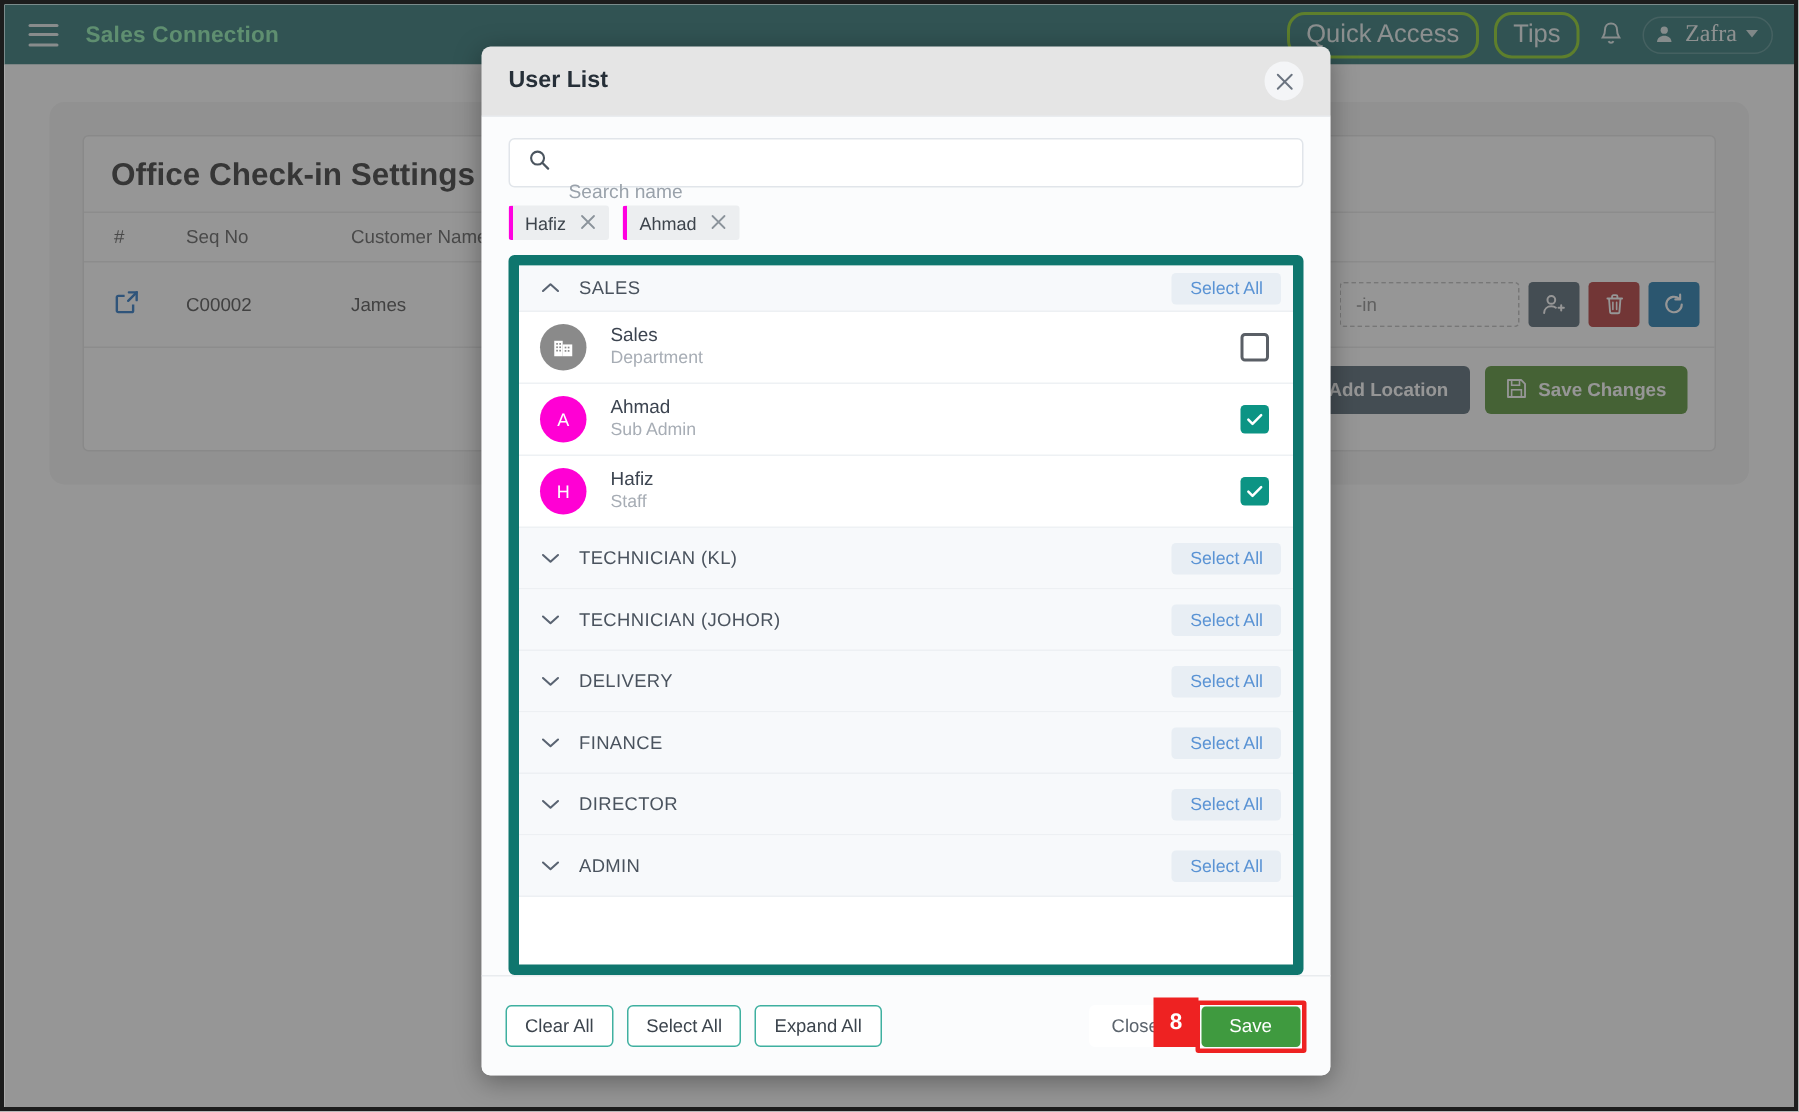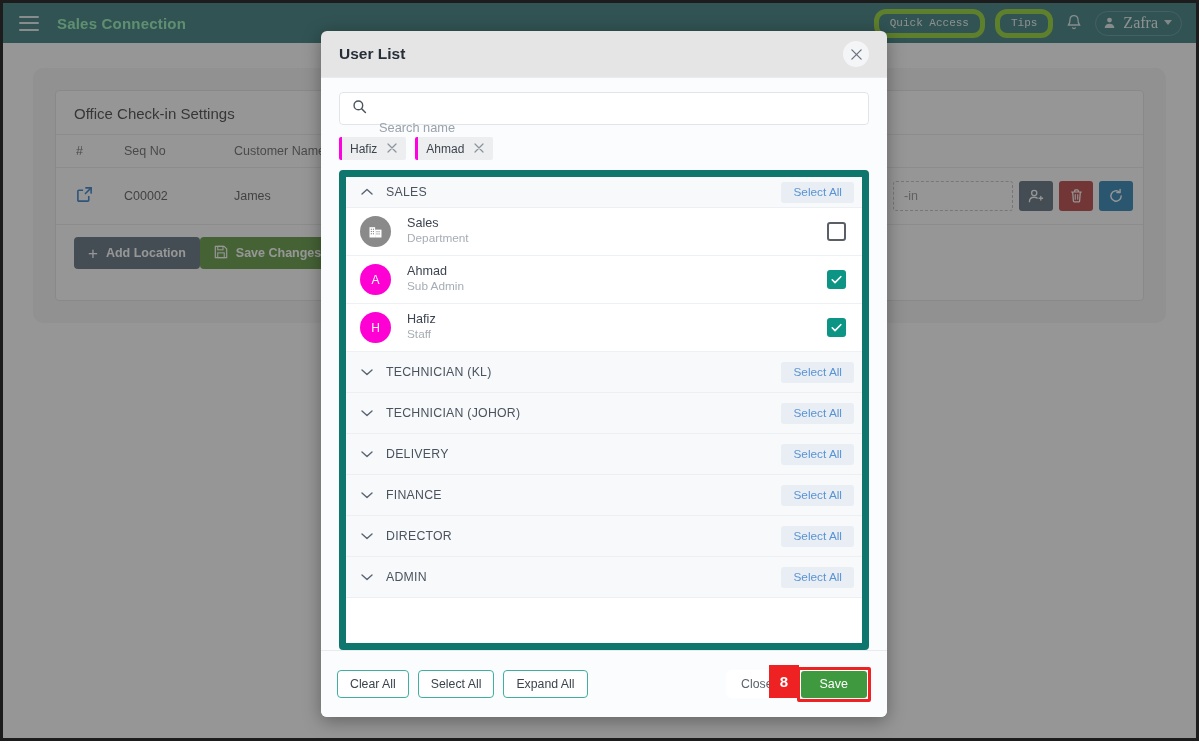--- a/index.html
+++ b/index.html
@@ -38,28 +38,27 @@
   .hamburger span { display: block; height: 2px; background: #dfe9e9; border-radius: 1px; }
   .app-title {
     font-size: 15px; font-weight: bold; letter-spacing: .2px;
     color: #86efac;
   }
   .topbar-right {
     margin-left: auto;
     display: flex; align-items: center; gap: 10px;
   }
   .pill {
-    border: 5px solid #84cc16;
+    border: 2px solid #84cc16;
     border-radius: 12px;
     padding: 3px 11px 4px;
-    font-size: 11px;
+    font-size: 17px;
     color: #e8f0f0;
     background: transparent;
     white-space: nowrap;
-    font-family: Liberation Mono, monospace;
   }
   .bell { width: 16px; height: 18px; position: relative; margin: 0 3px; }
   .bell svg { display:block; }
   .user-pill {
     border: 1px solid #4d8a8a;
     border-radius: 14px;
     padding: 2px 9px 3px 6px;
     font-size: 16px;
     color: #eef4f4;
     display: flex; align-items: center; gap: 6px; font-family: Liberation Serif, serif;
@@ -88,21 +87,21 @@
     height: 255px;
   }
   .inner-card {
     background: #ffffff;
     border: 1px solid #e3e3e3;
     border-radius: 4px;
     height: 100%;
     display: flex; flex-direction: column;
   }
   .card-title {
-    font-size: 15px; font-weight: normal; color: #2c2c2c;
+    font-size: 21px; font-weight: bold; color: #2c2c2c;
     padding: 14px 18px 12px;
   }
   table.settings { width: 100%; border-collapse: collapse; }
   table.settings th {
     text-align: left;
     font-size: 12.5px; font-weight: normal; color: #555;
     padding: 9px 10px;
     border-top: 1px solid #e8e8e8;
     border-bottom: 1px solid #e8e8e8;
   }
@@ -128,22 +127,22 @@
   .icon-btn {
     width: 34px; height: 30px;
     border: none; border-radius: 3px;
     display: inline-flex; align-items: center; justify-content: center;
     color: #fff; cursor: pointer; margin-left: 6px;
   }
   .icon-btn.slate { background: #4a5d6b; }
   .icon-btn.red { background: #b02a2a; }
   .icon-btn.blue { background: #1271a8; }
   .actions-row {
-    display: flex; align-items: center; 
-    padding: 12px 18px;
+    display: flex; align-items: center; justify-content: flex-end;
+    gap: 10px; padding: 12px 18px;
   }
   .btn-lg {
     border: none; border-radius: 4px;
     height: 32px;
     padding: 0 14px;
     font-size: 12.5px; font-weight: bold;
     color: #fff; cursor: pointer;
     display: inline-flex; align-items: center; gap: 8px;
   }
   .btn-lg.slate { background: #4a5d6b; }

